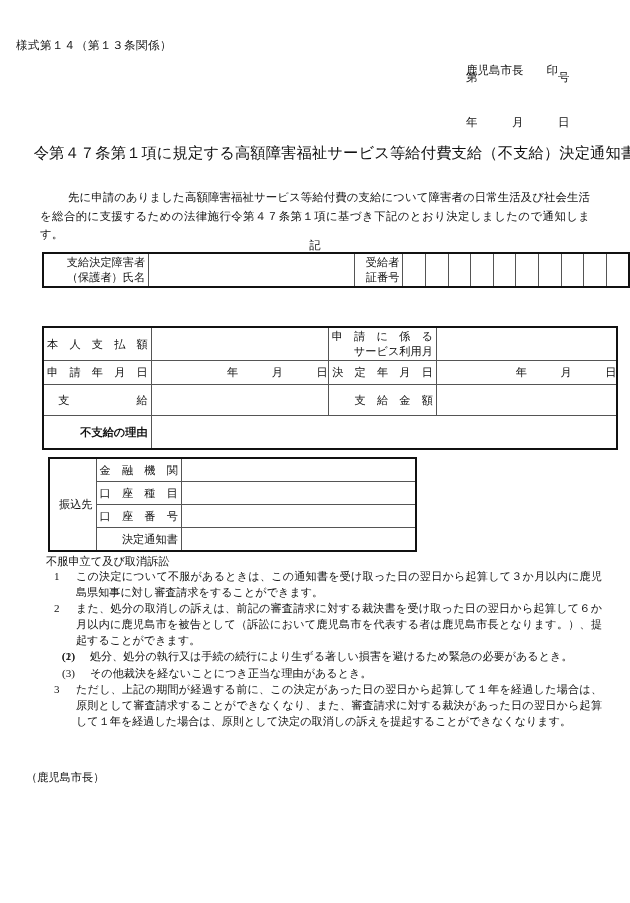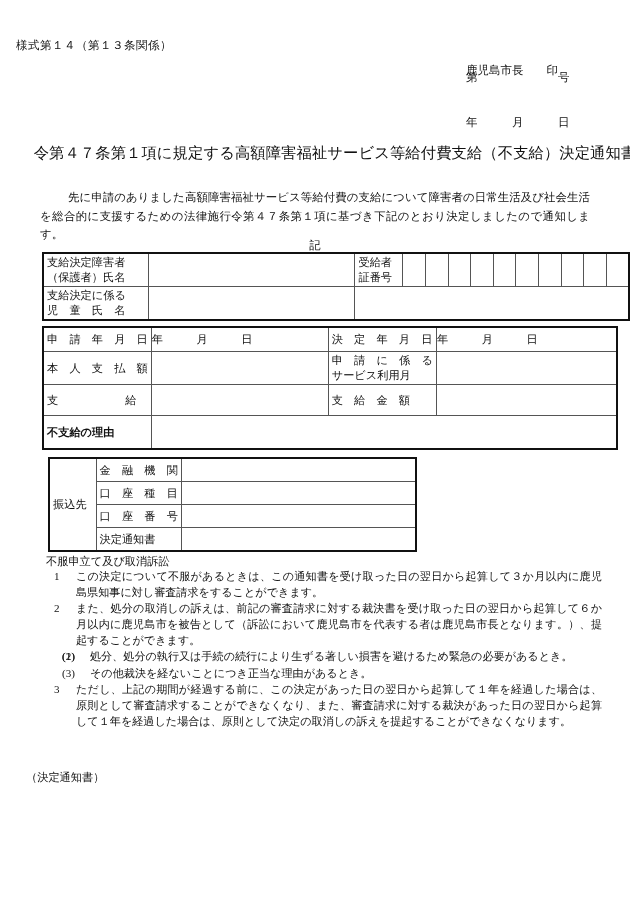--- a/index.html
+++ b/index.html
@@ -84,21 +84,21 @@
   .tbl {
     position: absolute;
     border-collapse: collapse;
     table-layout: fixed;
     font-size: 11.2px;
   }
   .tbl td {
     border: 1px solid #555;
     padding: 0;
     vertical-align: middle;
-    text-align: left;
+    text-align: right;
     background: #fff;
   }
   .tbl.outer {
     border: 2px solid #111;
   }
   .lbl {
     line-height: 15px;
     white-space: pre;
     padding: 1px 3px !important;
   }
@@ -216,49 +216,43 @@
       <td class="blank"></td>
       <td class="blank"></td>
       <td class="blank"></td>
       <td class="blank"></td>
       <td class="blank"></td>
       <td class="blank"></td>
       <td class="blank"></td>
       <td class="blank"></td>
       <td class="blank"></td>
     </tr>
-    <tr>
-      <td class="lbl nm2">支給決定に係る
-児　童　氏　名</td>
-      <td class="blank nm2"></td>
-      <td colspan="11" style="border:none;background:transparent"></td>
-    </tr>
   </tbody>
     </table>
 
   <table class="tbl outer" id="table-decision">
     <colgroup>
       <col style="width:94px">
       <col style="width:177px">
       <col style="width:102px">
       <col style="width:181px">
     </colgroup>
     <tbody>
         <tr>
-      <td class="lbl">申　請　年　月　日</td>
-      <td>年　　　月　　　日</td>
-      <td class="lbl">決　定　年　月　日</td>
-      <td>年　　　月　　　日</td>
-    </tr>
-    <tr>
       <td class="lbl tall">本　人　支　払　額</td>
       <td class="blank tall"></td>
       <td class="lbl tall">申　請　に　係　る
 サービス利用月</td>
       <td class="blank tall"></td>
+    </tr>
+    <tr>
+      <td class="lbl">申　請　年　月　日</td>
+      <td>年　　　月　　　日</td>
+      <td class="lbl">決　定　年　月　日</td>
+      <td>年　　　月　　　日</td>
     </tr>
     <tr>
       <td class="lbl tall">支　　　　　　給</td>
       <td class="blank tall"></td>
       <td class="lbl tall">支　給　金　額</td>
       <td class="blank tall"></td>
     </tr>
     <tr>
       <td class="lbl reason">不支給の理由</td>
       <td class="blank reason" colspan="3"></td>
@@ -314,15 +308,15 @@
     <div class="itm sub">
       <span class="num">(3)</span>
       <span>その他裁決を経ないことにつき正当な理由があるとき。</span>
     </div>
     <div class="itm">
       <span class="num">3</span>
       <span>ただし、上記の期間が経過する前に、この決定があった日の翌日から起算して１年を経過した場合は、原則として審査請求することができなくなり、また、審査請求に対する裁決があった日の翌日から起算して１年を経過した場合は、原則として決定の取消しの訴えを提起することができなくなります。</span>
     </div>
   </div>
 
-  <div class="contact">（決定通知書）</div>
+  <div class="contact">（鹿児島市長）</div>
 
 </div>
 
 </body></html>

